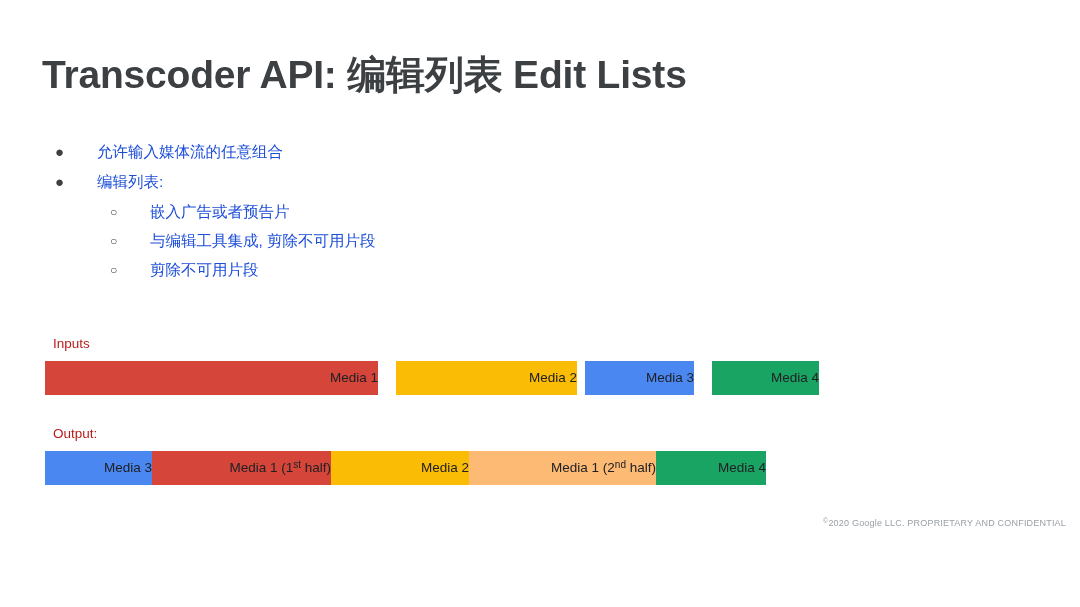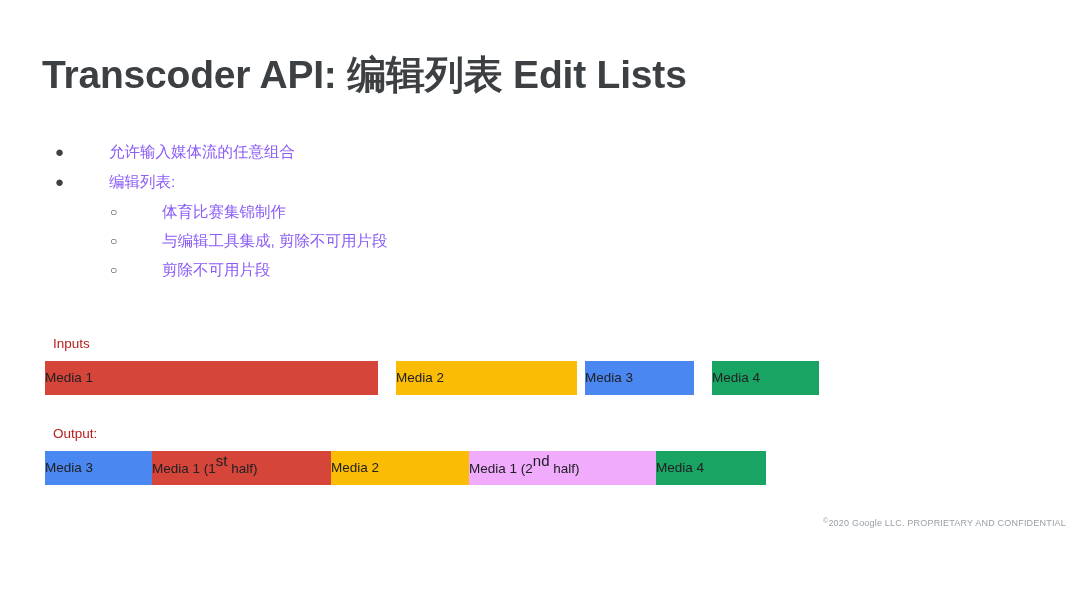--- a/index.html
+++ b/index.html
@@ -55,23 +55,22 @@
     color: #3c4043;
     text-align: left;
   }
   .marker.lvl2 {
     width: 40px;
     font-size: 12px;
   }
   .bullet-text {
     font-size: 15.5px;
     line-height: 24px;
-    color: #8b5cf6;
+    color: #1d4ed8;
     white-space: nowrap;
-    margin-left: 12px;
   }
   .bullet-row.lvl2 .bullet-text {
     font-size: 15.5px;
   }
 
   
   .diagram { position: absolute; left: 0; top: 0; }
 
   .row-label {
     position: absolute;
@@ -81,29 +80,29 @@
     white-space: nowrap;
   }
   .label-inputs { left: 53px; top: 336px; }
   .label-output { left: 53px; top: 426px; }
 
   .bar {
     position: absolute;
     height: 34px;
     display: flex;
     align-items: center;
-    justify-content: flex-start;
+    justify-content: flex-end;
     color: #202124;
     font-size: 13.5px;
     line-height: 1;
     box-sizing: border-box;
     white-space: nowrap;
   }
   .bar sup {
-    font-size: 15px;
+    font-size: 10px;
     line-height: 0;
     vertical-align: 0.45em;
   }
 
   
   .footer {
     position: absolute;
     right: 14px;
     bottom: 8px;
     font-size: 9px;
@@ -128,21 +127,21 @@
       <div class="bullet-row lvl1">
         <span class="marker">●</span>
         <span class="bullet-text">允许输入媒体流的任意组合</span>
       </div>
       <div class="bullet-row lvl1">
         <span class="marker">●</span>
         <span class="bullet-text">编辑列表:</span>
       </div>
       <div class="bullet-row lvl2">
         <span class="marker lvl2">○</span>
-        <span class="bullet-text">体育比赛集锦制作</span>
+        <span class="bullet-text">嵌入广告或者预告片</span>
       </div>
       <div class="bullet-row lvl2">
         <span class="marker lvl2">○</span>
         <span class="bullet-text">与编辑工具集成, 剪除不可用片段</span>
       </div>
       <div class="bullet-row lvl2">
         <span class="marker lvl2">○</span>
         <span class="bullet-text">剪除不可用片段</span>
       </div>
     </div>
@@ -167,21 +166,21 @@
     <div id="output-bars">
         <div class="bar" style="left: 45px; top: 451px; width: 107px; background: rgb(74, 135, 240);">
           <span>Media 3</span>
         </div>
         <div class="bar" style="left: 152px; top: 451px; width: 179px; background: rgb(214, 69, 58);">
           <span>Media 1 (1<sup>st</sup> half)</span>
         </div>
         <div class="bar" style="left: 331px; top: 451px; width: 138px; background: rgb(251, 188, 5);">
           <span>Media 2</span>
         </div>
-        <div class="bar" style="left: 469px; top: 451px; width: 187px; background: #f0abfc;">
+        <div class="bar" style="left: 469px; top: 451px; width: 187px; background: #fdba74;">
           <span>Media 1 (2<sup>nd</sup> half)</span>
         </div>
         <div class="bar" style="left: 656px; top: 451px; width: 110px; background: rgb(25, 164, 99);">
           <span>Media 4</span>
         </div>
       </div>
   </div>
 
   <div class="footer">
     <sup>©</sup><span>2020 Google LLC. PROPRIETARY AND CONFIDENTIAL</span>

